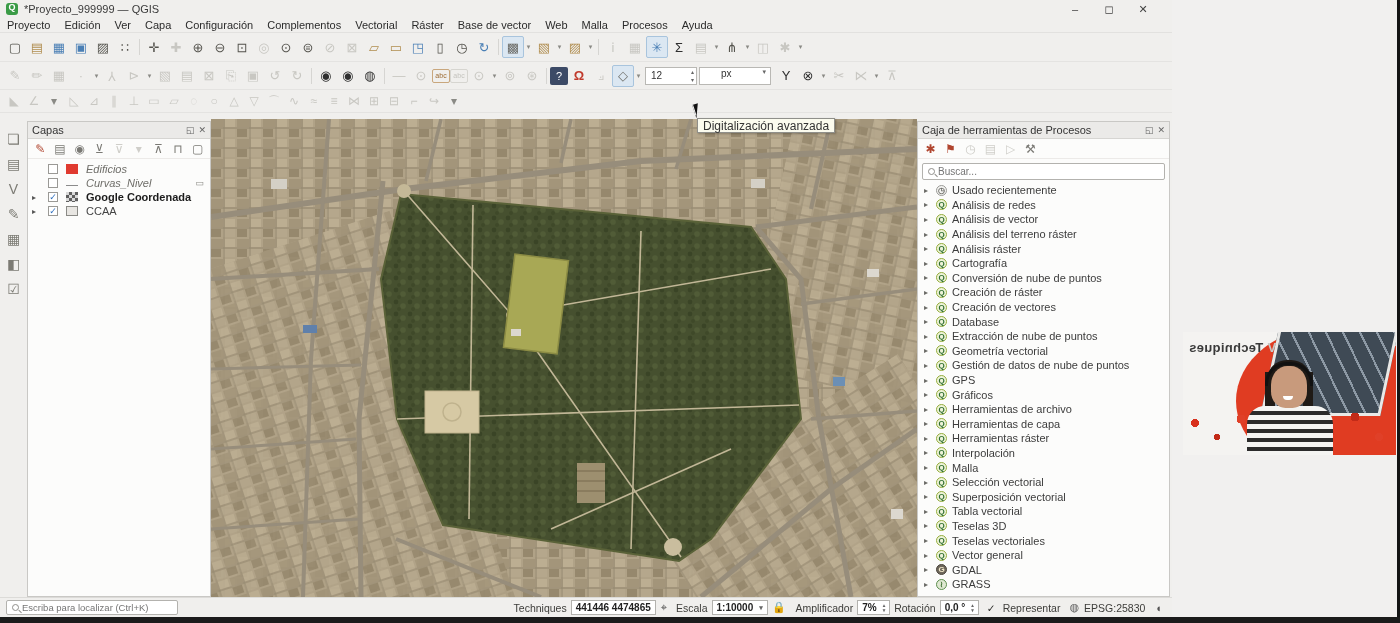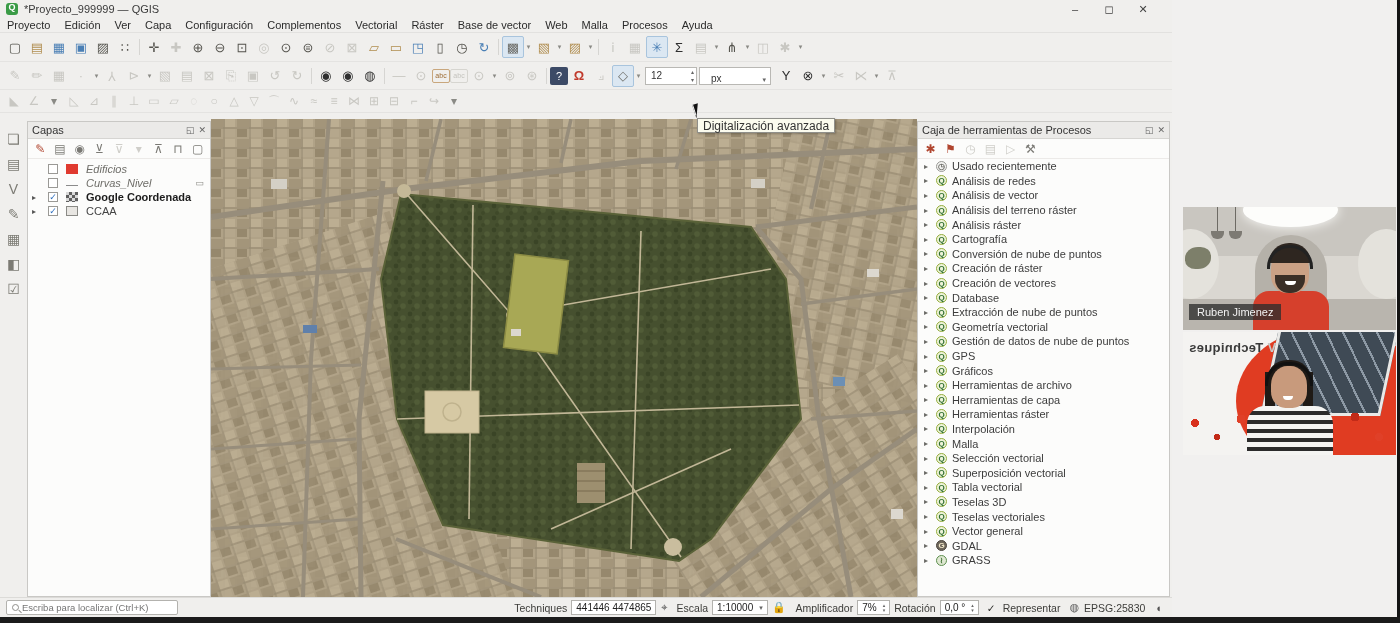--- a/index.html
+++ b/index.html
@@ -45,21 +45,21 @@
   .tbi.dd   { width:9px; font-size:7px; color:#8a8a85; }
   .tbi.sep  { width:7px; }
   .tbi.sep::after { content:""; width:1px; height:16px; background:#d6d5d2; }
   .tbi.abc  { font-size:7px; letter-spacing:0; border:1px solid #c9a77d; color:#9c6b34;
               width:18px; height:14px; border-radius:2px; }
   .tbi.abcdim { font-size:7px; border:1px solid #d6d5d0; color:#c4c3be; width:18px; height:14px; border-radius:2px;}
   .spinbox { width:52px; height:18px; background:#fff; border:1px solid #b9b8b4; font-size:10px;
              color:#333; display:flex; align-items:center; padding-left:5px; position:relative; margin:0 2px;}
   .spinbox .ud { position:absolute; right:2px; top:0; font-size:6px; color:#666; line-height:8px; }
   .unitbox { width:72px; height:18px; background:#fff; border:1px solid #b9b8b4; font-size:10px;
-             color:#333; display:flex; align-items:flex-end; padding-left:11px; position:relative; margin-right:4px;}
+             color:#333; display:flex; align-items:flex-start; padding-left:21px; position:relative; margin-right:4px;}
   .unitbox::after { content:"▾"; position:absolute; right:4px; font-size:7px; color:#666; }
 
   
   .dockstrip { position:absolute; left:0; top:113px; width:27px; height:484px; background:#f0efed;
                display:flex; flex-direction:column; align-items:center; padding-top:18px; gap:9px; }
   .dockstrip span { font-size:14px; color:#7c7b74; }
 
   
   .panel { position:absolute; background:#fcfcfb; border:1px solid #c9c8c5; }
   #layers-panel  { left:27px;  top:121px; width:184px; height:476px; }
@@ -123,21 +123,21 @@
   .statusbar { position:absolute; left:0; top:597px; width:1172px; height:20px; background:#f0efed;
                border-top:1px solid #dcdbd8; display:flex; align-items:center; font-size:10.5px;
                color:#3d3d3a; }
   .locator { width:172px; height:15px; border:1px solid #b3b2ae; background:#fff; border-radius:2px;
              display:flex; align-items:center; margin-left:6px; }
   .locator input { border:0; outline:0; font-size:9.5px; width:140px; color:#555; background:transparent;
                    font-family:"Liberation Sans",sans-serif;}
   .sb-spacer { flex:1; }
   .sb-label { margin:0 4px; }
   .sb-box { background:#fff; border:1px solid #b3b2ae; height:15px; display:flex; align-items:center;
-            padding:0 4px; font-size:10px; color:#222; position:relative; }
+            padding:0 4px; font-size:10px; color:#222; position:relative;font-weight:bold; }
   .sb-box.dd::after { content:"▾"; font-size:7px; color:#666; margin-left:6px; }
   .sb-box.ud::after { content:"▴\A▾"; white-space:pre; font-size:5px; line-height:5px; color:#666; margin-left:6px;}
   .sb-ico { margin:0 5px; font-size:11px; color:#555; }
   .sb-check { color:#2d2d2a; margin-right:3px; }
 
   
   #rightedge { position:absolute; right:0; top:0; width:3px; height:623px; background:#141414; }
   #bottomstrip { position:absolute; left:0; top:617px; width:1400px; height:6px; background:#1b1b1b; }
   .cam { position:absolute; left:1183px; width:213px; height:123px; overflow:hidden; background:#cfccc6; }
   #cam1 { top:207px; }
@@ -737,20 +737,24 @@
       </div>
       <div class="ptools">
 
       <span class="red">✱</span>
           <span class="red">⚑</span>
           <span class="dim">◷</span>
           <span class="dim">▤</span>
           <span class="dim">▷</span>
           <span>⚒</span>
         </div>
+      <div class="searchwrap">
+        <span class="magicon"></span>
+        <input placeholder="Buscar..." style="">
+      </div>
       <div class="ttree">
 
           <div class="trow">
             <span class="arr">▸</span>
             <span class="ticon clock">◷</span>
             <span>Usado recientemente</span>
           </div>
 
           <div class="trow">
             <span class="arr">▸</span>
@@ -936,37 +940,20 @@
       <span class="sb-label">Rotación</span>
       <span class="sb-box ud">0,0 °</span>
       <span class="sb-check" style="margin-left:8px">✓</span>
       <span class="sb-label">Representar</span>
       <span class="sb-ico">◍</span>
       <span>EPSG:25830</span>
       <span class="sb-ico" style="margin:0 10px">◖</span>
     </div>
   </div>
 
-  <div id="cam1" class="cam">
-    <div class="c1-wall"></div>
-    <div class="c1-ceiling"></div>
-    <div class="c1-circ l"></div>
-    <div class="c1-circ r"></div>
-    <div class="c1-arch"></div>
-    <div class="c1-lamp"></div>
-    <div class="c1-lamp" style="left:52px"></div>
-    <div class="c1-plant"></div>
-    <div class="c1-shirt"></div>
-    <div class="head c1-head"></div>
-    <div class="c1-hair"></div>
-    <div class="c1-beard"></div>
-    <div class="c1-smile"></div>
-    <div class="c1-headset"></div>
-    <div class="nametag">Ruben Jimenez</div>
-  </div>
 
   <div id="cam2" class="cam">
     <div class="c2-red"></div>
     <div class="c2-panel"></div>
     <div class="c2-flowers"></div>
     <div class="c2-logo">
       <span class="vmark">V</span>
       <span>Techniques</span>
     </div>
     <div class="c2-shirt"></div>

